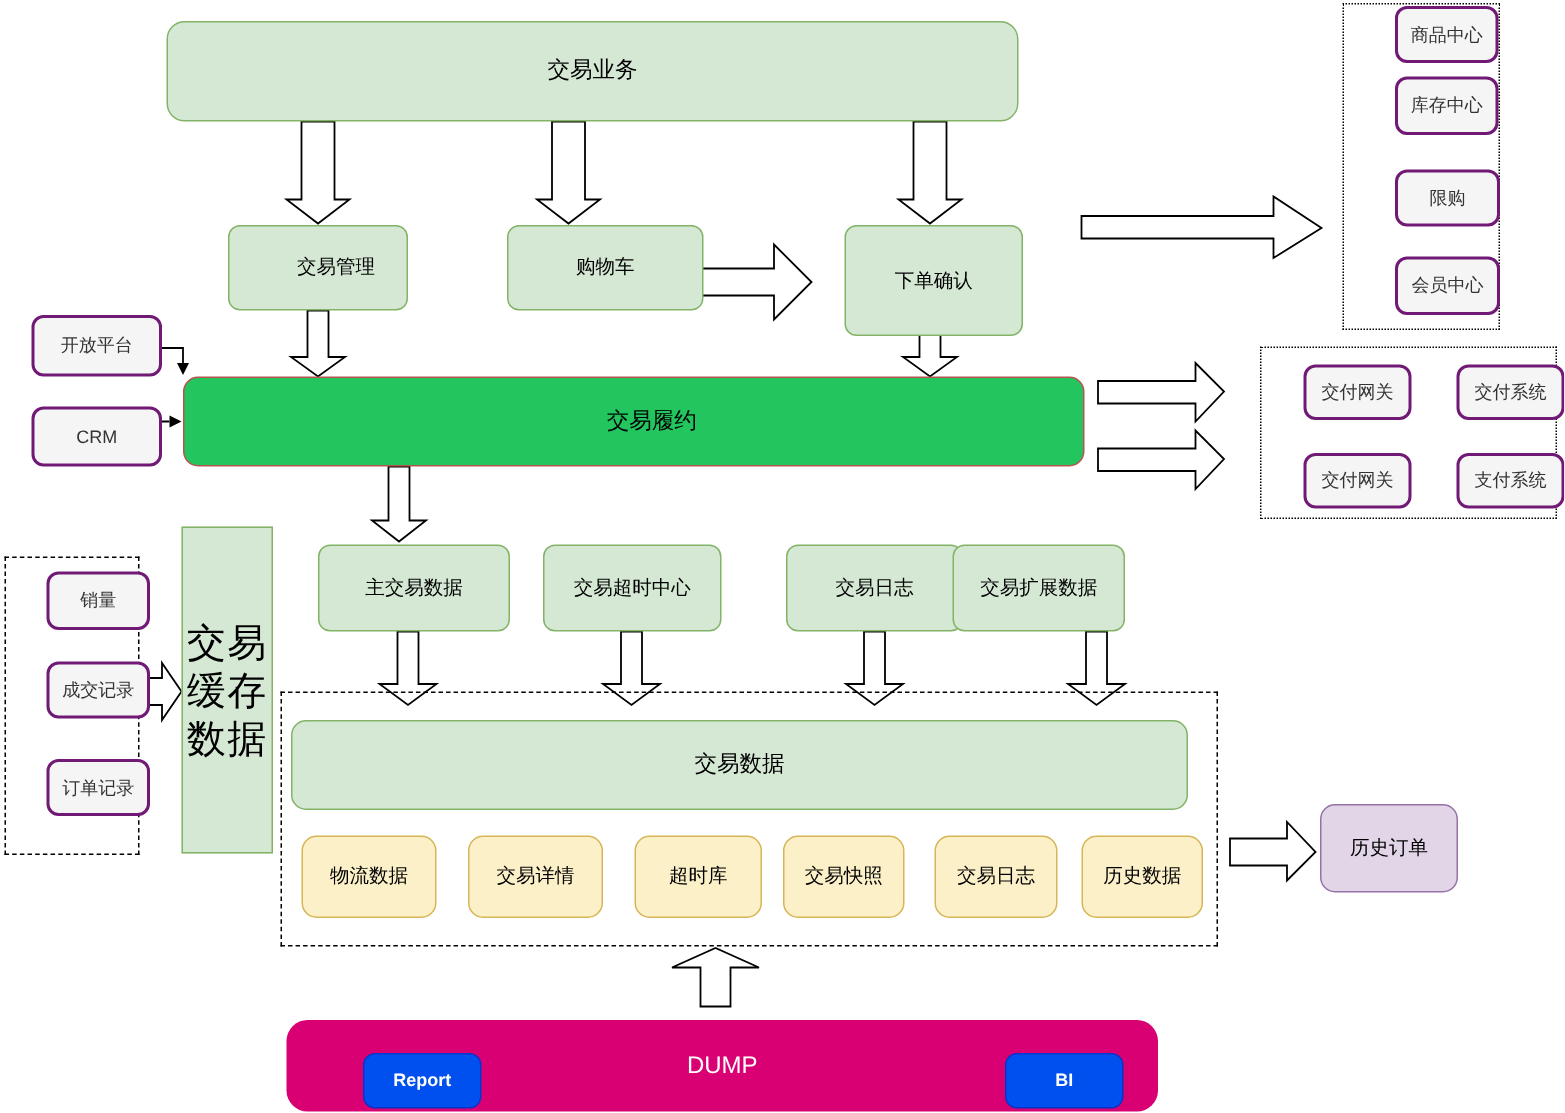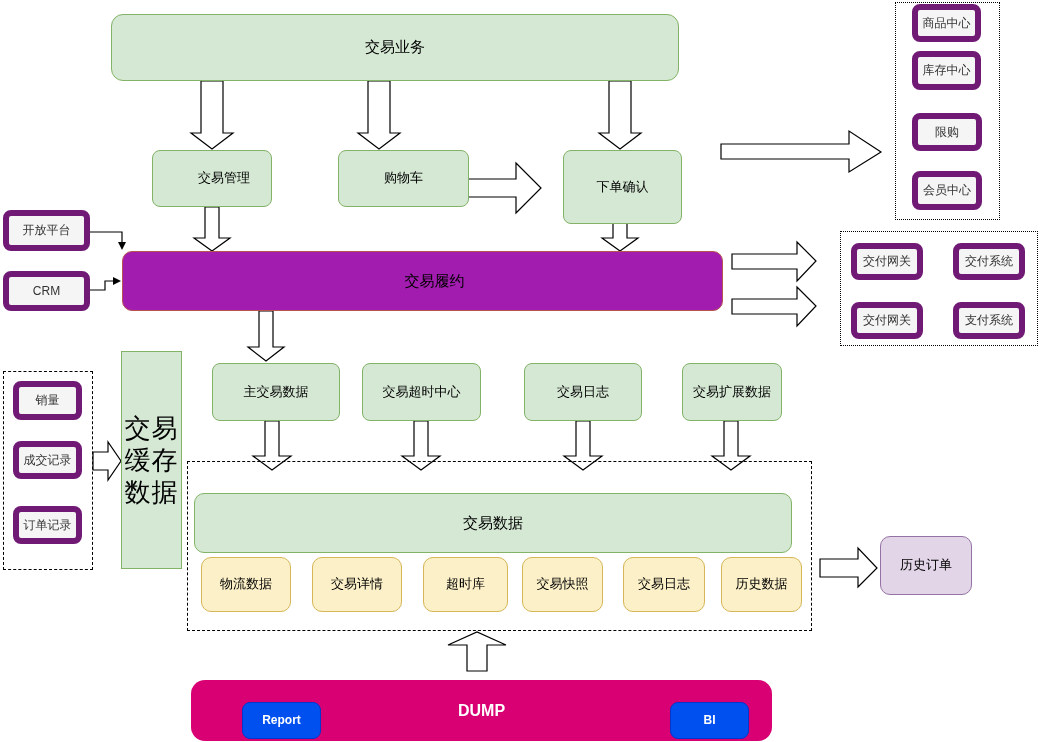--- a/index.html
+++ b/index.html
@@ -7,33 +7,33 @@
     position:relative;width:1043px;height:742px;background:#ffffff;overflow:hidden;
     font-family:"Liberation Sans","DejaVu Sans",sans-serif;color:#000;
   }
   .arrows{position:absolute;left:0;top:0;z-index:0;}
   .node{
     position:absolute;z-index:2;display:flex;align-items:center;justify-content:center;
     box-sizing:border-box;text-align:center;font-size:13px;line-height:1.25;
   }
   .green{background:#d5e8d4;border:1px solid #82b366;border-radius:8px;}
   .big-green{background:#d5e8d4;border:1px solid #82b366;border-radius:12px;font-size:15px;}
-  .pinkbox{background:#a21caf;border:1px solid #b85450;border-radius:10px;font-size:15px;padding-left:24px;}
-  .gray{background:#f5f5f5;border:6px solid #701a75;border-radius:8px;color:#333;font-size:12px;}
+  .pinkbox{background:#22c55e;border:1px solid #b85450;border-radius:10px;font-size:15px;padding-left:24px;}
+  .gray{background:#f5f5f5;border:2px solid #701a75;border-radius:8px;color:#333;font-size:12px;margin-left:18px;}
   .yellow{background:#fcf0c8;border:1px solid #d6b656;border-radius:10px;}
   .purple{background:#e1d5e7;border:1px solid #9673a6;border-radius:10px;}
   .dashed{position:absolute;z-index:1;box-sizing:border-box;background:transparent;}
   .dotted-border{border:1.4px dotted #000;}
   .dash-border{border:1.2px dashed #000;}
   .cache-box{
     background:#d5e8d4;border:1px solid #82b366;flex-direction:column;
     font-size:26px;line-height:32px;font-weight:400;letter-spacing:1px;
   }
   .dump{
-    background:#d80073;border-radius:14px;color:#fff;font-weight:bold;font-size:16px;
+    background:#d80073;border-radius:14px;color:#fff;font-weight:normal;font-size:16px;
   }
   .blue-btn{
     background:#0050ef;border:1px solid #0635c9;border-radius:8px;color:#fff;
     font-weight:bold;font-size:12px;
   }
 </style>
 </head>
 <body>
 
 <div class="canvas">
@@ -95,35 +95,35 @@
 
   <div class="dashed dotted-border" style="left:840px;top:231px;width:198px;height:115px;"></div>
   <div class="node gray" style="left:851px;top:243px;width:72px;height:37px;">交付网关</div>
   <div class="node gray" style="left:953px;top:243px;width:72px;height:37px;">交付系统</div>
   <div class="node gray" style="left:851px;top:302px;width:72px;height:37px;">交付网关</div>
   <div class="node gray" style="left:953px;top:302px;width:72px;height:37px;">支付系统</div>
 
   <div class="node green" style="left:212px;top:363px;width:128px;height:58px;">主交易数据</div>
   <div class="node green" style="left:362px;top:363px;width:119px;height:58px;">交易超时中心</div>
   <div class="node green" style="left:524px;top:363px;width:118px;height:58px;">交易日志</div>
-  <div class="node green" style="left:682px;top:363px;width:100px;height:58px;">交易扩展数据</div>
+  <div class="node green" style="left:635px;top:363px;width:115px;height:58px;">交易扩展数据</div>
 
   <div class="node cache-box" style="left:121px;top:351px;width:61px;height:218px;border-radius:0;">
     <div>交易</div>
     <div>缓存</div>
     <div>数据</div>
   </div>
 
   <div class="dashed dash-border" style="left:3px;top:371px;width:90px;height:199px;"></div>
   <div class="node gray" style="left:13px;top:381px;width:69px;height:39px;">销量</div>
   <div class="node gray" style="left:13px;top:441px;width:69px;height:38px;">成交记录</div>
   <div class="node gray" style="left:13px;top:506px;width:69px;height:38px;">订单记录</div>
 
   <div class="dashed dash-border" style="left:187px;top:461px;width:625px;height:170px;"></div>
-  <div class="node big-green" style="left:194px;top:493px;width:598px;height:60px;border-radius:10px;">交易数据</div>
+  <div class="node big-green" style="left:194px;top:480px;width:598px;height:60px;border-radius:10px;">交易数据</div>
 
   <div class="node yellow" style="left:201px;top:557px;width:90px;height:55px;">物流数据</div>
   <div class="node yellow" style="left:312px;top:557px;width:90px;height:55px;">交易详情</div>
   <div class="node yellow" style="left:423px;top:557px;width:85px;height:55px;">超时库</div>
   <div class="node yellow" style="left:522px;top:557px;width:81px;height:55px;">交易快照</div>
   <div class="node yellow" style="left:623px;top:557px;width:82px;height:55px;">交易日志</div>
   <div class="node yellow" style="left:721px;top:557px;width:81px;height:55px;">历史数据</div>
 
   <div class="node purple" style="left:880px;top:536px;width:92px;height:59px;">历史订单</div>
 

